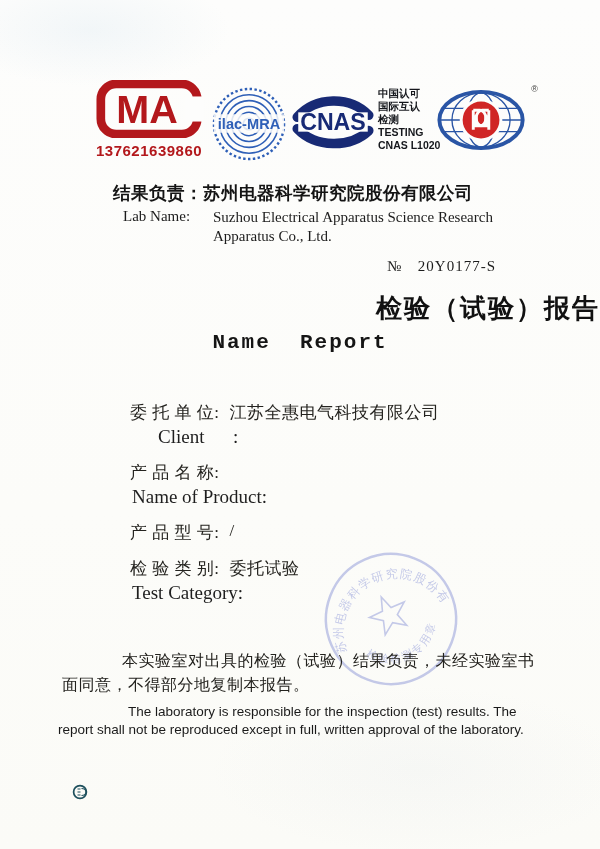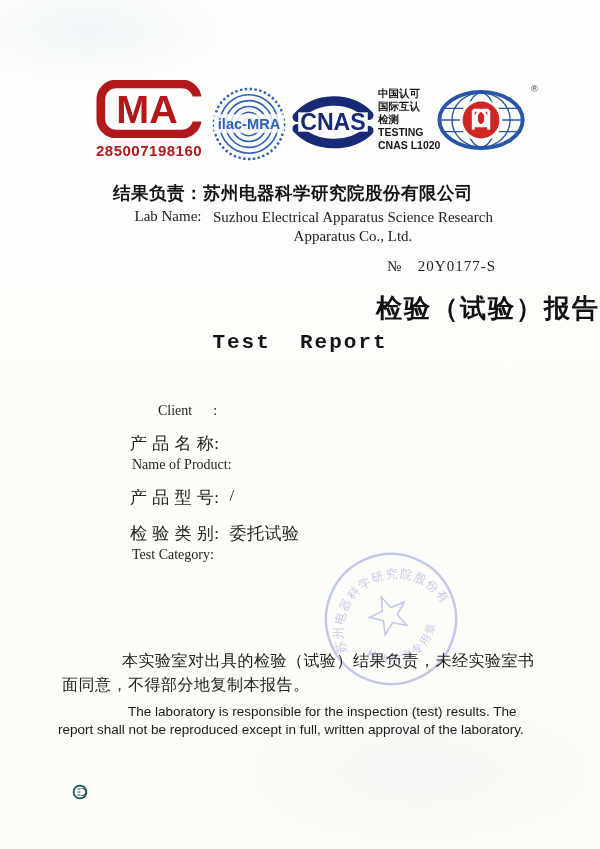--- a/index.html
+++ b/index.html
@@ -26,41 +26,41 @@
   .acc-text{left:378px; top:87px; font-size:10.5px; line-height:13px; font-weight:bold;
             color:#15171c; font-family:"Liberation Sans","DejaVu Sans",sans-serif;}
   .globe{left:436px; top:89px;}
   .reg-mark{position:absolute; right:-10px; top:-5px; font-size:9px; color:#3a3a3a;
             font-family:"Liberation Sans",sans-serif;}
 
   
   .lab{position:absolute; left:113px; top:181px;}
   .lab-zh{font-size:17.5px; font-weight:bold; letter-spacing:.5px;
           font-family:"Liberation Sans","DejaVu Sans",sans-serif; color:#141414;}
-  .lab-en{display:flex; margin-top:3px; font-size:15px;text-align:center;}
+  .lab-en{display:flex; margin-top:3px; font-size:15px;}
   .lab-en-label{width:90px; padding-left:10px;}
   .lab-en-name{line-height:19px;}
 
   
   .report-no{position:absolute; left:387px; top:258px; font-size:15px; letter-spacing:.5px;}
   .report-no .val{margin-left:16px; letter-spacing:1px;}
 
   
   .title-zh{position:absolute; left:0; top:291px; width:100%; text-align:right;
             font-size:26px; font-weight:bold; letter-spacing:2px; color:#111;
             font-family:"Liberation Sans","DejaVu Sans",sans-serif;}
   .title-en{position:absolute; left:0; top:331px; width:100%; text-align:center;
             font-size:21px; font-weight:bold; letter-spacing:2px; color:#151515;}
 
   
   .fields{position:absolute; left:130px; top:401px; width:420px;}
   .field{margin-bottom:13px;}
   .f-zh{display:flex; gap:10px; font-size:17px; color:#24231f; letter-spacing:.5px;}
   .f-zh .lab-l{white-space:pre;}
-  .f-en{font-size:14px; margin-top:2px; margin-left:2px; color:#1e1e1e;}
+  .f-en{font-size:19px; margin-top:2px; margin-left:2px; color:#1e1e1e;}
   .field:nth-of-type(1) .f-en{margin-left:28px;}
 
   
   .stamp{position:absolute; left:321px; top:549px; width:140px; height:140px;
          transform:rotate(-24deg); opacity:.5; color:#8d97d8;}
 
   
   .stmt-zh{position:absolute; left:62px; top:649px; width:480px;
            font-size:16px; line-height:24px; letter-spacing:.5px;
            text-indent:60px; color:#23221e;}
@@ -75,21 +75,21 @@
 <body>
 
 <div class="page">
 
   <div class="logo-abs cma">
     <svg width="108" height="58" viewBox="0 0 112 60">
       <rect x="5" y="4" width="100" height="52" rx="16" fill="none" stroke="#b3181c" stroke-width="9"></rect>
       <rect x="92" y="17" width="20" height="26" fill="#fdfdfc"></rect>
       <text x="53" y="45" text-anchor="middle" font-size="41" font-weight="bold" fill="#b3181c" font-family="Liberation Sans, sans-serif">MA</text>
     </svg>
-    <div class="cma-num">285007198160</div>
+    <div class="cma-num">137621639860</div>
   </div>
 
   <div class="logo-abs cnas">
     <svg width="88" height="56" viewBox="0 0 88 58">
       <path d="M7 24 C 26 2, 62 2, 81 22" fill="none" stroke="#182a75" stroke-width="10" stroke-linecap="round"></path>
       <path d="M7 36 C 26 56, 62 56, 81 38" fill="none" stroke="#182a75" stroke-width="10" stroke-linecap="round"></path>
       <rect x="8" y="19" width="72" height="20" fill="#fdfdfc"></rect>
       <text x="44" y="37" text-anchor="middle" font-size="24" font-weight="bold" fill="#182a75" font-family="Liberation Sans, sans-serif">CNAS</text>
     </svg>
   </div>
@@ -140,25 +140,29 @@
         <span>Apparatus Co., Ltd.</span>
       </span>
     </div>
   </div>
 
   <div class="report-no">
     <span>№</span><span class="val">20Y0177-S</span>
   </div>
 
   <div class="title-zh">检验（试验）报告</div>
-  <div class="title-en mono pre">Test  Report</div>
+  <div class="title-en mono pre">Name  Report</div>
 
   <div class="fields">
 
     <div class="field">
+      <div class="f-zh">
+        <span class="lab-l">委 托 单 位:</span>
+        <span>江苏全惠电气科技有限公司</span>
+      </div>
       <div class="f-en pre">Client      :</div>
     </div>
 
     <div class="field">
       <div class="f-zh">
         <span class="lab-l">产 品 名 称:</span>
       </div>
       <div class="f-en pre">Name of Product:</div>
     </div>
 

